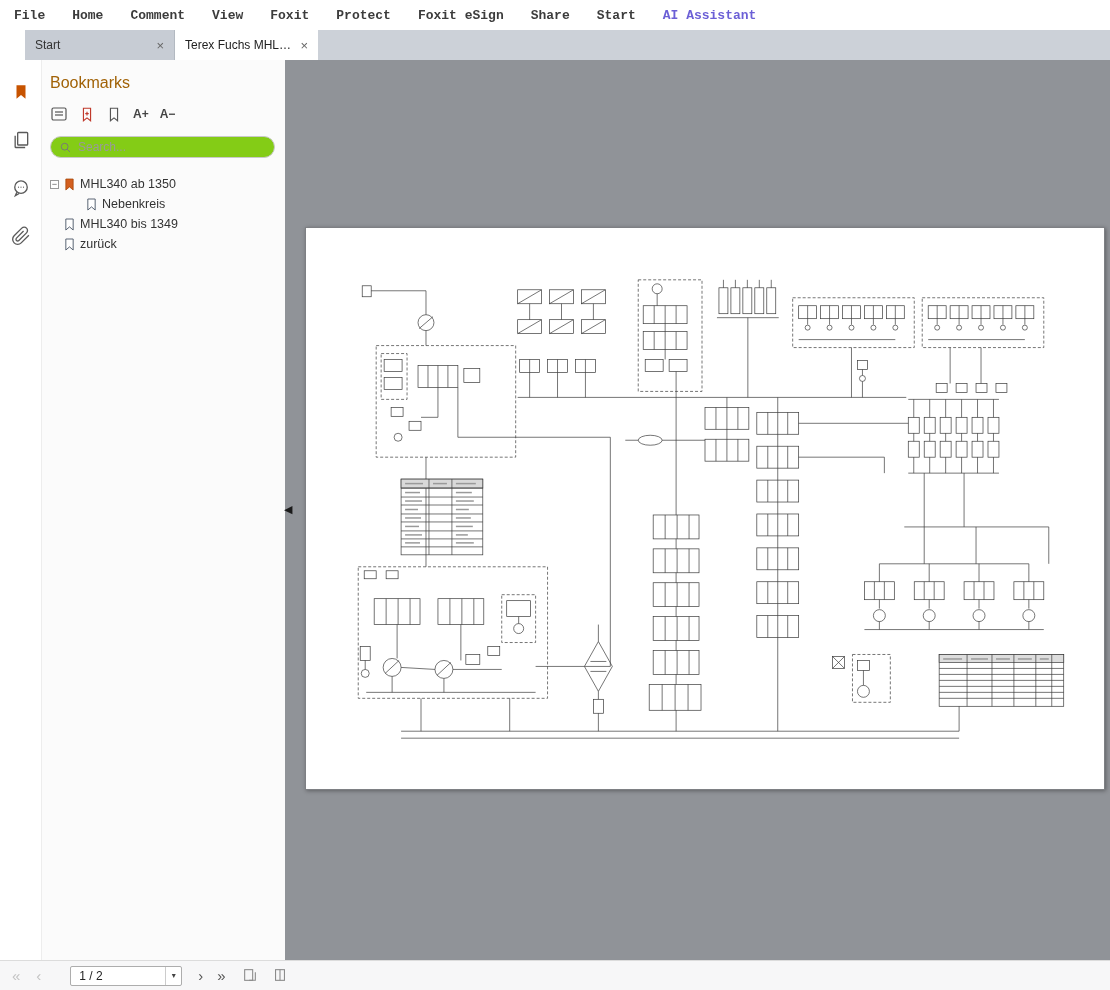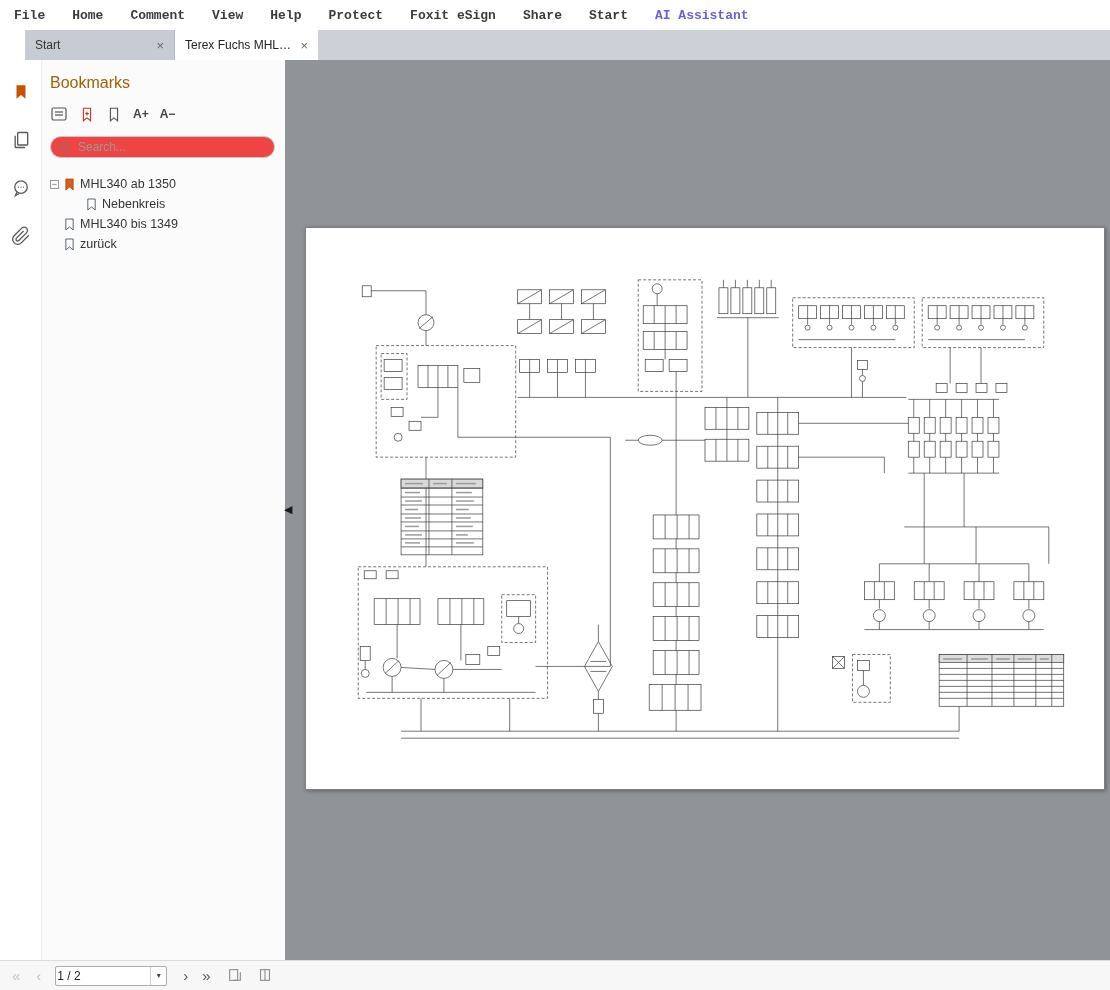--- a/index.html
+++ b/index.html
@@ -22,54 +22,54 @@
   
   .main { display:flex; height:900px; }
 
   .iconstrip { width:42px; background:#fff; border-right:1px solid #ededed; display:flex; flex-direction:column; align-items:center; padding-top:20px; gap:24px; }
   .strip-btn { width:24px; height:24px; display:flex; align-items:center; justify-content:center; }
 
   .panel { width:243px; background:#fbfbfb; position:relative; display:flex; flex-direction:column; }
   .panel-title { margin:14px 0 0 8px; font-size:16px; color:#a16207; }
   .panel-toolbar { margin:12px 0 0 8px; display:flex; align-items:center; gap:11px; }
   .tool-btn { height:20px; display:flex; align-items:center; justify-content:center; color:#444; font-size:12px; font-weight:600; }
-  .searchbox { margin:12px 10px 0 8px; height:22px; border:1px solid #c9c9c9; border-radius:11px; background:#ef4444; display:flex; align-items:center; padding:0 8px; gap:6px; }
+  .searchbox { margin:12px 10px 0 8px; height:22px; border:1px solid #c9c9c9; border-radius:11px; background:#84cc16; display:flex; align-items:center; padding:0 8px; gap:6px; }
   .searchbox input { border:none; outline:none; flex:1; font-size:12px; color:#333; background:transparent; font-family:"Liberation Sans",sans-serif; }
   .searchbox input::placeholder { color:#9a9a9a; }
 
   .tree { margin-top:16px; }
   .trow { display:flex; align-items:center; height:20px; gap:5px; padding-left:8px; font-size:12.5px; color:#333; cursor:default; white-space:nowrap; }
   .trow.lvl1 { padding-left:44px; }
   .trow.noexp { padding-left:22px; }
   .expander { width:9px; height:9px; border:1px solid #999; font-size:9px; line-height:6px; text-align:center; color:#555; background:#fff; flex:none; }
 
   .docarea { flex:1; background:#909398; position:relative; }
   .collapse-handle { position:absolute; left:-1px; top:443px; font-size:11px; color:#1a1a1a; cursor:pointer; }
   .page { position:absolute; left:20px; top:167px; width:800px; height:563px; background:#fff; border:1px solid #7e8084; box-shadow:1px 1px 4px rgba(0,0,0,.35); }
   .page svg { display:block; width:100%; height:100%; }
 
   
   .statusbar { height:30px; background:#f7f7f8; border-top:1px solid #dcdcdc; display:flex; align-items:center; font-size:12px; }
   .nav-btn { color:#555; font-size:15px; line-height:1; cursor:pointer; }
   .nav-btn.disabled { color:#c3c3c3; }
   .ml12{margin-left:12px;} .ml14{margin-left:14px;} .ml16{margin-left:16px;}
-  .pagebox { margin-left:14px; width:112px; height:20px; background:#fff; border:1px solid #adadad; border-radius:2px; display:flex; align-items:center; padding:0 0 0 1px; color:#222; }
+  .pagebox { margin-left:29px; width:112px; height:20px; background:#fff; border:1px solid #adadad; border-radius:2px; display:flex; align-items:center; padding:0 0 0 8px; color:#222; }
   .pagebox .dd { margin-left:auto; border-left:1px solid #ccc; width:16px; height:100%; display:flex; align-items:center; justify-content:center; font-size:8px; color:#444; }
 </style>
 </head>
 <body>
 
 <div class="app">
 
   <header class="menubar">
     <span class="menu-item">File</span>
     <span class="menu-item">Home</span>
     <span class="menu-item">Comment</span>
     <span class="menu-item">View</span>
-    <span class="menu-item">Help</span>
+    <span class="menu-item">Foxit</span>
     <span class="menu-item">Protect</span>
     <span class="menu-item">Foxit eSign</span>
     <span class="menu-item">Share</span>
     <span class="menu-item">Start</span>
     <span class="menu-item accent">AI Assistant</span>
   </header>
 
   <div class="tabbar">
     <div class="tab start">
       <span class="tab-label">Start</span>

